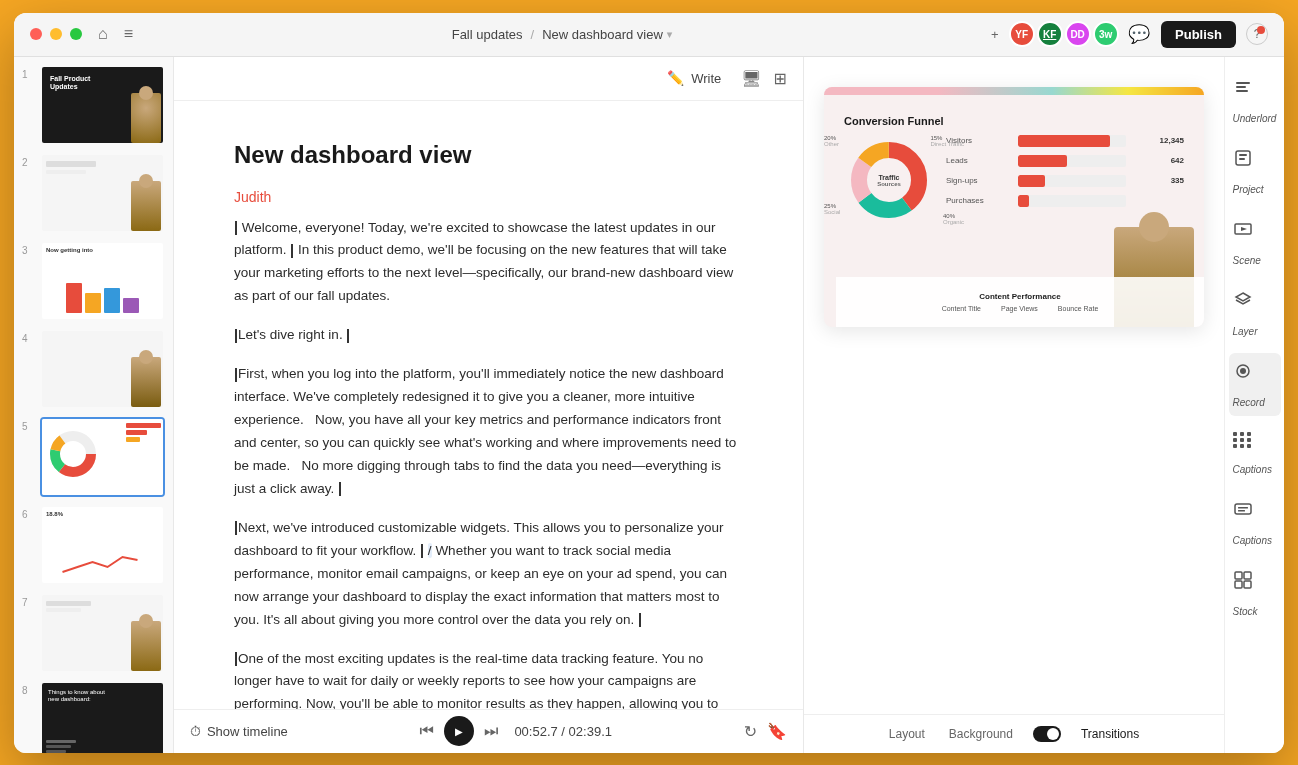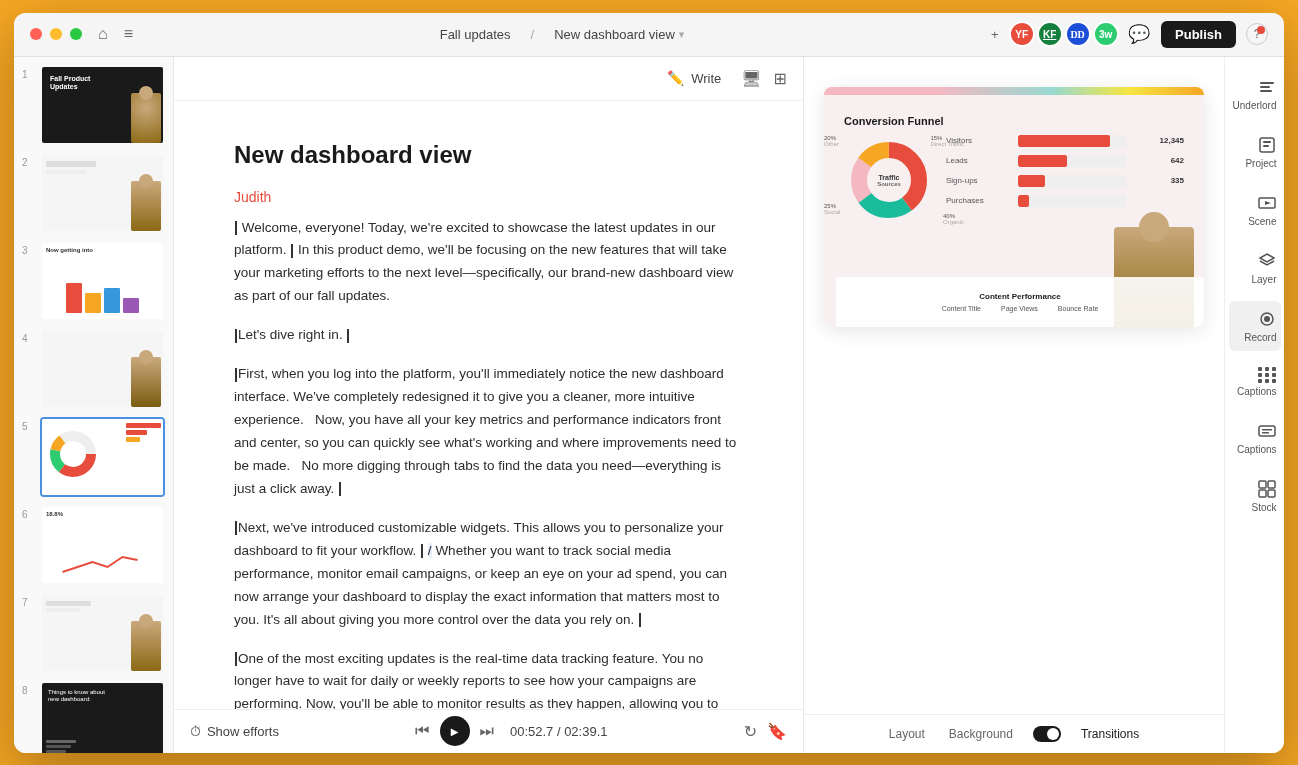--- a/index.html
+++ b/index.html
@@ -44,21 +44,21 @@
       border-radius: 50%;
     }
     .tl-red { background: #ff5f57; }
     .tl-yellow { background: #ffbd2e; }
     .tl-green { background: #28c840; }
     .title-bar-center {
       flex: 1;
       display: flex;
       align-items: flex-end;
       justify-content: center;
-      gap: 16px;
+      gap: 4px;
       font-size: 13px;
       color: #444;
     }
     .breadcrumb-sep { color: #aaa; margin: 0 4px; }
     .breadcrumb-last {
       display: flex;
       align-items: center;
       gap: 4px;
     }
     .title-bar-left {
@@ -493,26 +493,27 @@
       display: flex;
       flex-direction: column;
       align-items: center;
       padding: 12px 0;
       gap: 8px;
       flex-shrink: 0;
     }
     .sidebar-icon-item {
       display: flex;
       flex-direction: column;
-      align-items: flex-end;
-      gap: 3px;
+      align-items: flex-start;
+      gap: 16px;
       padding: 8px 4px;
       cursor: pointer;
       border-radius: 6px;
       width: 52px;
+      font-style: italic;
     }
     .sidebar-icon-item.active { background: #f0f0f0; }
     .sidebar-icon-label {
       font-size: 10px;
       color: #555;
       text-align: center;
     }
     .grid-dots {
       display: grid;
       grid-template-columns: repeat(3,5px);
@@ -573,21 +574,21 @@
       <span class="breadcrumb-last">
         <span>New dashboard view</span>
         <span style="color:#aaa;font-size:11px;">▾</span>
       </span>
     </div>
     <div class="title-bar-right">
       <span style="font-size:13px;color:#666;cursor:pointer;">+</span>
       <div class="avatar-group">
         <div class="avatar av1">YF</div>
         <div class="avatar av2">KF</div>
-        <div class="avatar av3" style="background:#1d4ed8;font-family:Liberation Serif, serif;">DD</div>
+        <div class="avatar av3" style="background:#d946ef;">DD</div>
         <div class="avatar" style="background:#2ecc71;">3w</div>
       </div>
       <span class="chat-icon">💬</span>
       <button class="publish-btn">Publish</button>
       <div class="help-icon" style="position:relative;">
         <span>?</span>
         <div class="red-dot"></div>
       </div>
     </div>
   </div>
@@ -745,21 +746,21 @@
         </div>
 
         <div class="script-text">
           <span class="cursor"></span>One of the most exciting updates is the real-time data tracking feature. You no longer have to wait for daily or weekly reports to see how your campaigns are performing. Now, you'll be able to monitor results as they happen, allowing you to make faster, more informed decisions. If a campaign is underperforming, you can make adjustments on the fly, ensuring you're always optimizing for the best results. 
         </div>
       </div>
 
       <div class="bottom-bar">
         <div class="show-timeline">
           <span style="font-size:14px;">⏱</span>
-          <span>Show efforts</span>
+          <span>Show timeline</span>
         </div>
         <div class="time-display">
           <div class="player-controls">
             <button class="ctrl-btn">⏮</button>
             <button class="play-btn">▶</button>
             <button class="ctrl-btn">⏭</button>
           </div>
           <span class="time-text">
             <span>00:52.7</span> / <span>02:39.1</span>
           </span>

